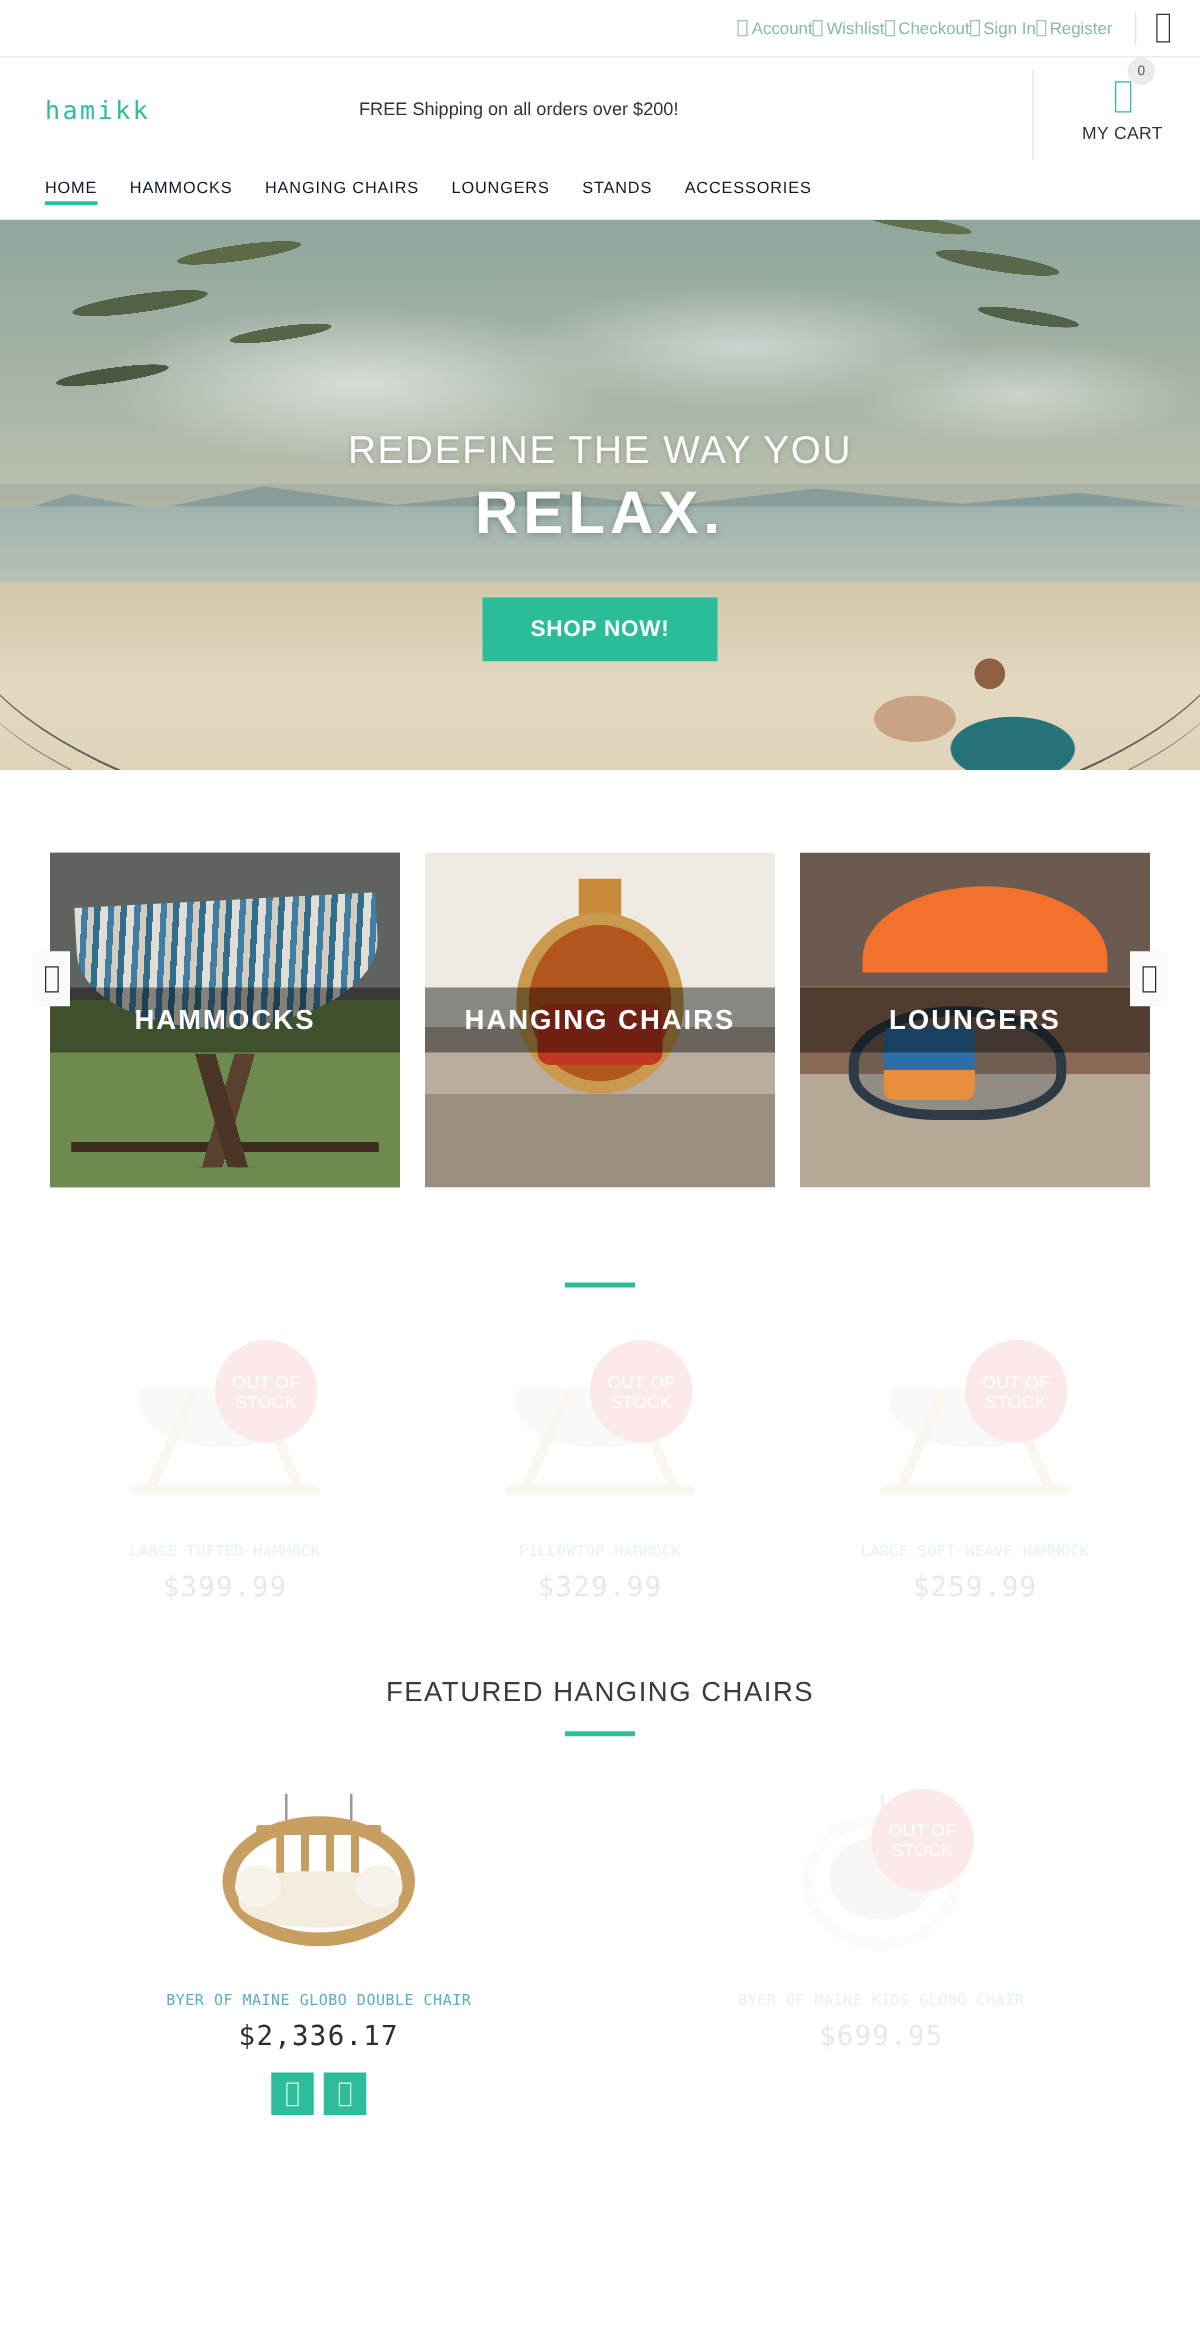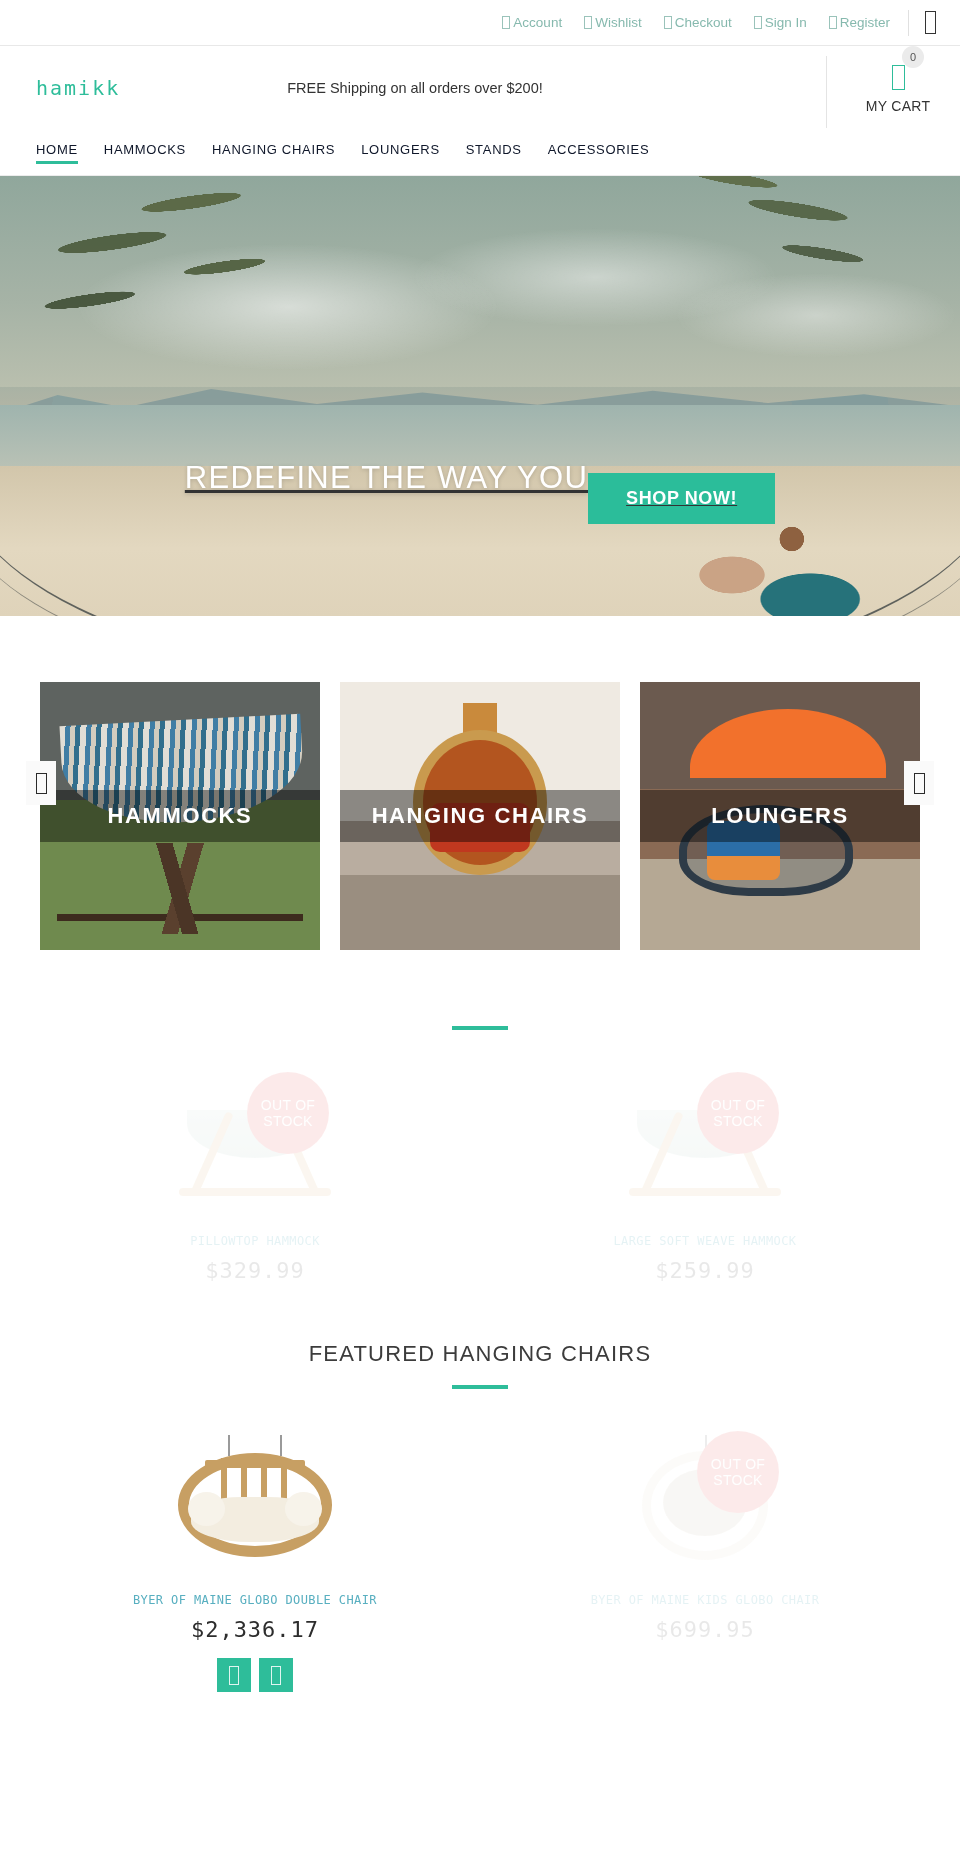--- a/index.html
+++ b/index.html
@@ -16,21 +16,21 @@
 
   
   .topbar {
     height:46px;
     display:flex;
     align-items:center;
     justify-content:flex-end;
     padding:0 24px 0 0;
     border-bottom:1px solid #e8e8e8;
   }
-  .topbar-links { display:flex; gap:22px; }
+  .topbar-links { display:flex; }
   .topbar-link {
     font-size:13.5px;
     color:#86b9ae;
     text-decoration:none;
     display:flex;
     align-items:center;
     gap:3px;
     white-space:nowrap;
   }
   .glyph-box {
@@ -205,24 +205,24 @@
     background:
       radial-gradient(ellipse 70px 36px at 74% 62%, #1d6d77 0 70%, transparent 72%),
       radial-gradient(ellipse 46px 26px at 40% 46%, #c9a183 0 70%, transparent 72%),
       radial-gradient(circle 16px at 66% 22%, #8a5b3a 0 75%, transparent 78%);
     opacity:.95;
   }
   .hero-content {
     position:absolute;
     left:0; right:0; top:0; bottom:0;
     display:flex;
-    align-items:center;
-    justify-content:center;
+    flex-direction:column;
+    align-items:center;
+    justify-content:flex-start;
     padding-top:164px;
-    text-decoration:underline;
   }
   .hero-line1 {
     font-size:31px;
     font-weight:300;
     color:#fff;
     letter-spacing:1.3px;
     text-align:center;
     line-height:1.32;
     max-width:430px;
     text-shadow:0 1px 4px rgba(0,0,0,.18);
@@ -563,20 +563,21 @@
   <div class="hero-mountains"></div>
   <div class="hero-sea"></div>
   <div class="hero-sand"></div>
   <div class="hero-palm"></div>
   <div class="hero-palm2"></div>
   <div class="hero-hammock"></div>
   <div class="hero-hammock2"></div>
   <div class="hero-figure"></div>
   <div class="hero-content">
     <div class="hero-line1">REDEFINE THE WAY YOU</div>
+    <div class="hero-line2">RELAX.</div>
     <button class="shop-now">SHOP NOW!</button>
   </div>
 </section>
 
 <section class="catsection">
   <div class="carousel-arrow left">
     <span class="arrow-glyph"></span>
   </div>
   <div class="carousel-arrow right">
     <span class="arrow-glyph"></span>
@@ -604,20 +605,36 @@
       </div>
       <div class="cattile-label">LOUNGERS</div>
     </div>
   </div>
 </section>
 
 <section class="section">
   <div class="section-rule"></div>
   <div class="products">
 
+    <div class="product oos">
+      <div class="product-img">
+        <div class="oos-badge">
+          <span>OUT OF</span>
+          <span>STOCK</span>
+        </div>
+        <div class="ham-art">
+          <div class="net"></div>
+          <div class="leg1"></div>
+          <div class="leg2"></div>
+          <div class="base"></div>
+        </div>
+      </div>
+      <div class="product-name">LARGE TUFTED HAMMOCK</div>
+      <div class="product-price">$399.99</div>
+    </div>
 
     <div class="product oos">
       <div class="product-img">
         <div class="oos-badge">
           <span>OUT OF</span>
           <span>STOCK</span>
         </div>
         <div class="ham-art">
           <div class="net"></div>
           <div class="leg1"></div>

